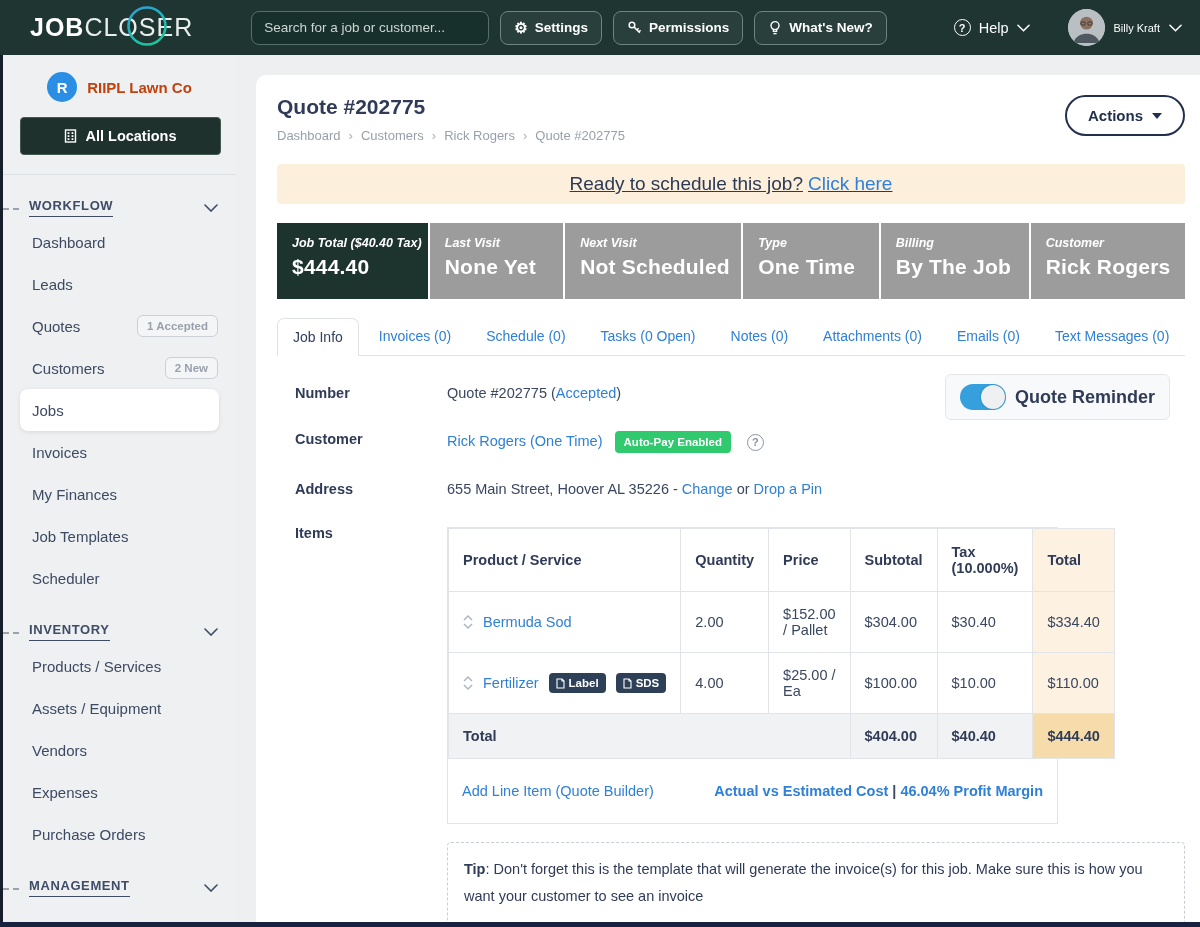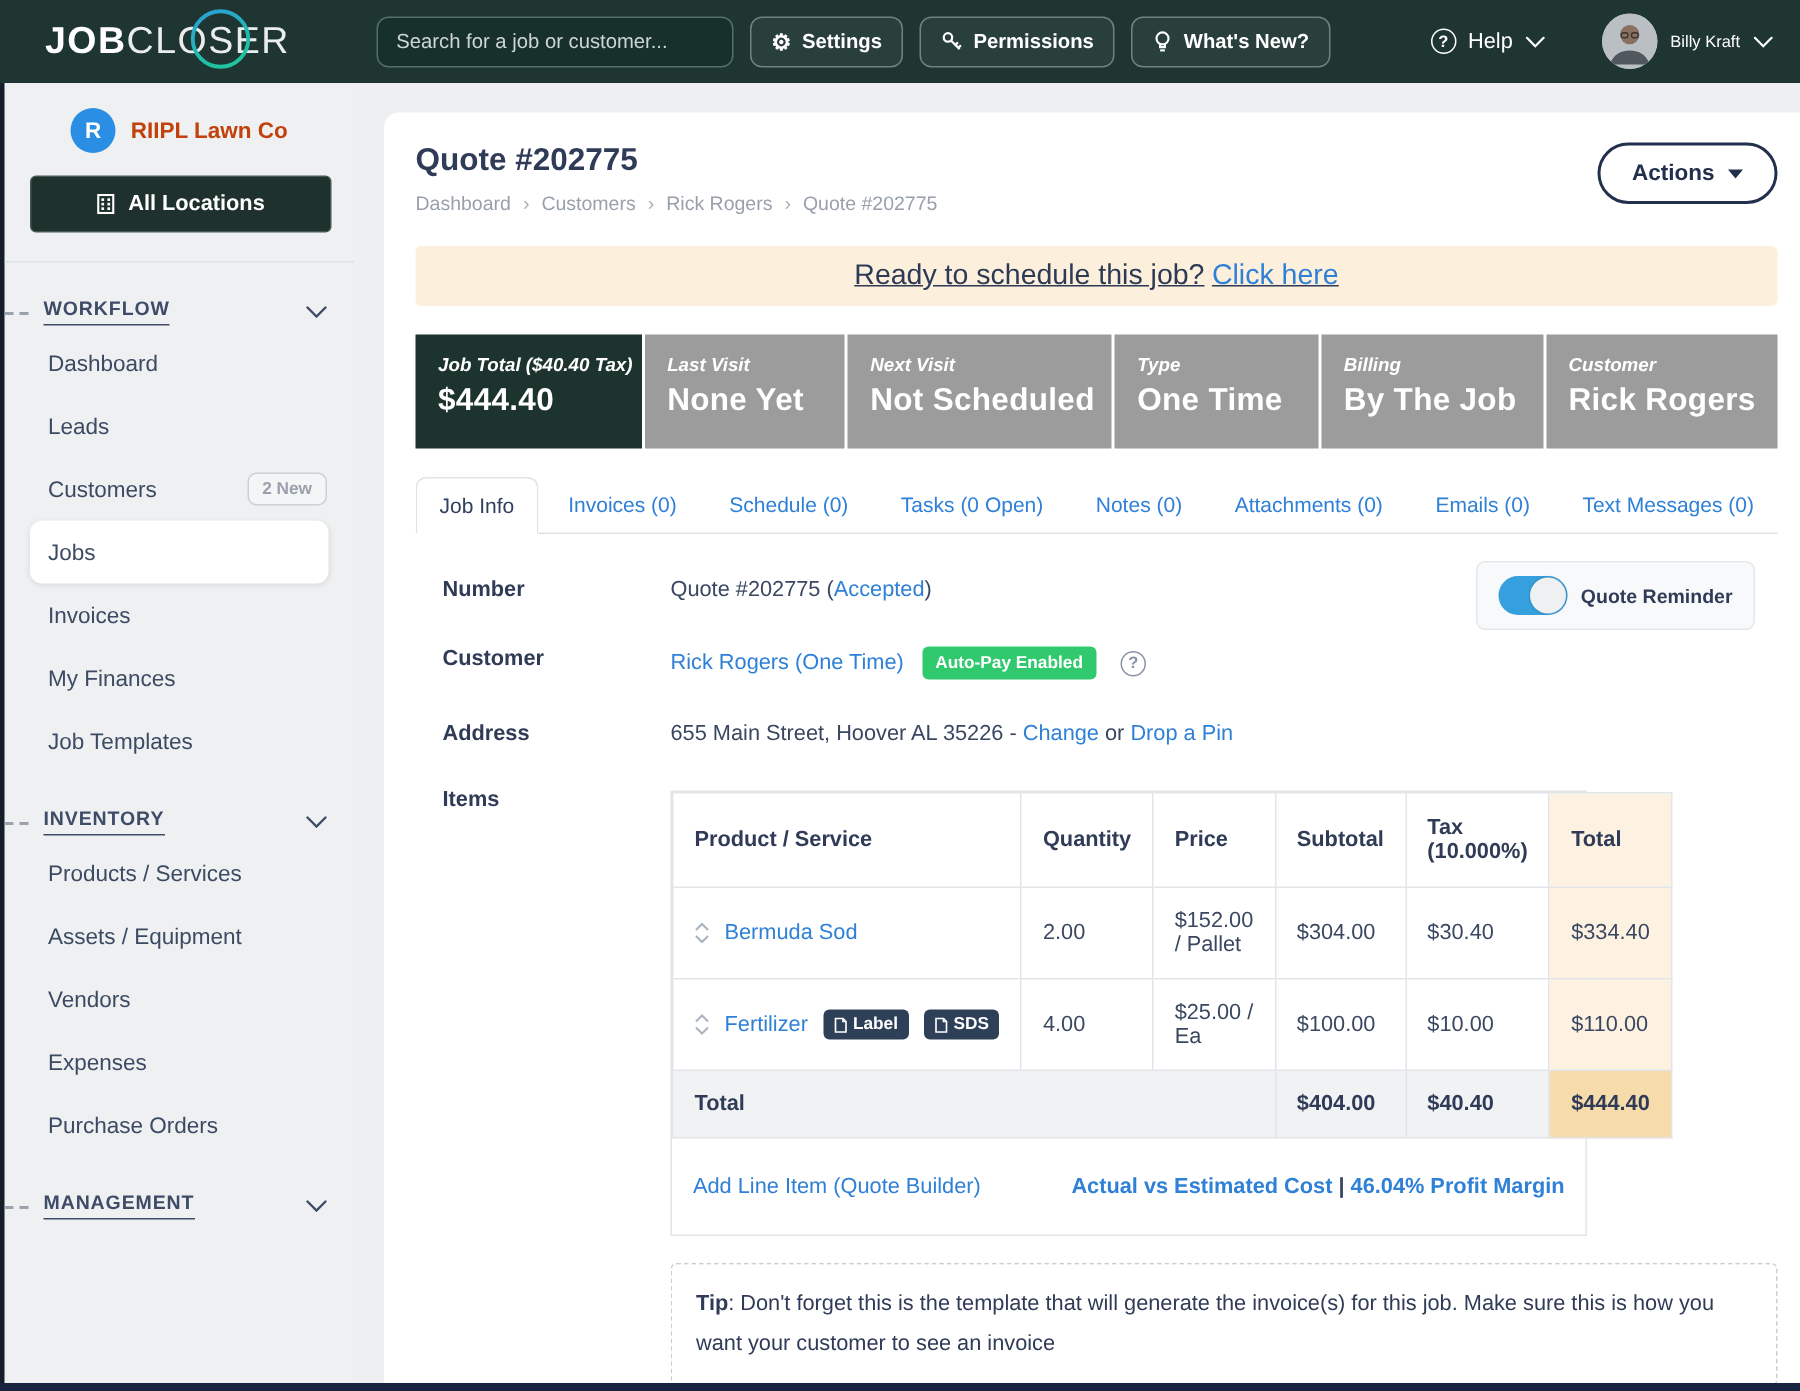--- a/index.html
+++ b/index.html
@@ -82,21 +82,21 @@
   a.blue, .blue { color:#2f80d7; cursor:pointer; text-decoration:none; }
   .autopay { display:inline-block; background:#31c96e; color:#fff; font-size:11.5px; font-weight:bold;
     border-radius:4px; padding:5px 9px; margin-left:8px; vertical-align:middle; }
   .gray-q { display:inline-flex; width:17px; height:17px; border:1.5px solid #8a93a5; color:#8a93a5; border-radius:50%;
     align-items:center; justify-content:center; font-size:11px; font-weight:bold; margin-left:12px; vertical-align:middle; }
   .reminder-card { position:absolute; right:15px; top:-8px; background:#f8f9fa; border:1px solid #e4e7ea; border-radius:6px;
     padding:9px 14px; display:flex; align-items:center; gap:9px; cursor:pointer; }
   .toggle { width:46px; height:26px; border-radius:13px; background:#35a0dd; position:relative; flex:0 0 auto; }
   .toggle .knob { position:absolute; right:1px; top:1px; width:24px; height:24px; border-radius:50%; background:#eef0f1;
     box-shadow:0 0 2px rgba(0,0,0,0.25); }
-  .reminder-label { font-size:13px; font-weight:600; color:#2f3b57; }
+  .reminder-label { font-size:18px; font-weight:600; color:#2f3b57; }
 
   .items-wrap { width:611px; border:1px solid #e1e5ea; margin-top:5px; }
   table.items { width:100%; border-collapse:collapse; }
   table.items th, table.items td { border:1px solid #e1e5ea; font-size:14.5px; text-align:left;
     padding:14px 14px; color:#3a4760; }
   table.items th { font-weight:bold; color:#2f3b57; padding:15px 14px; }
   th.total-col, td.total-col { background:#fdf1e1; }
   tr.total-row td { background:#f1f2f3; font-weight:bold; color:#2f3b57; }
   tr.total-row td.total-col { background:#f7dcab; }
   .prod-cell { display:flex; align-items:center; gap:10px; }
@@ -202,34 +202,41 @@
       <path d="M1 1l6 6 6-6" fill="none" stroke="#3e4c68" stroke-width="1.6" stroke-linecap="round"></path>
     </svg>
   </div>
   <div class="side-item">
       <span>Dashboard</span>
     </div>
   <div class="side-item">
       <span>Leads</span>
     </div>
   <div class="side-item">
+    <span>Quotes</span>
+    <span class="side-badge">1 Accepted</span>
+  </div>
+  <div class="side-item">
     <span>Customers</span>
     <span class="side-badge">2 New</span>
   </div>
   <div class="side-item active">
       <span>Jobs</span>
     </div>
   <div class="side-item">
       <span>Invoices</span>
     </div>
   <div class="side-item">
       <span>My Finances</span>
     </div>
   <div class="side-item">
       <span>Job Templates</span>
+    </div>
+  <div class="side-item">
+      <span>Scheduler</span>
     </div>
 
   <div class="section-head">
     <span class="section-label">INVENTORY</span>
     <svg class="chev" width="14" height="8" viewBox="0 0 14 8">
       <path d="M1 1l6 6 6-6" fill="none" stroke="#3e4c68" stroke-width="1.6" stroke-linecap="round"></path>
     </svg>
   </div>
   <div class="side-item">
       <span>Products / Services</span>

